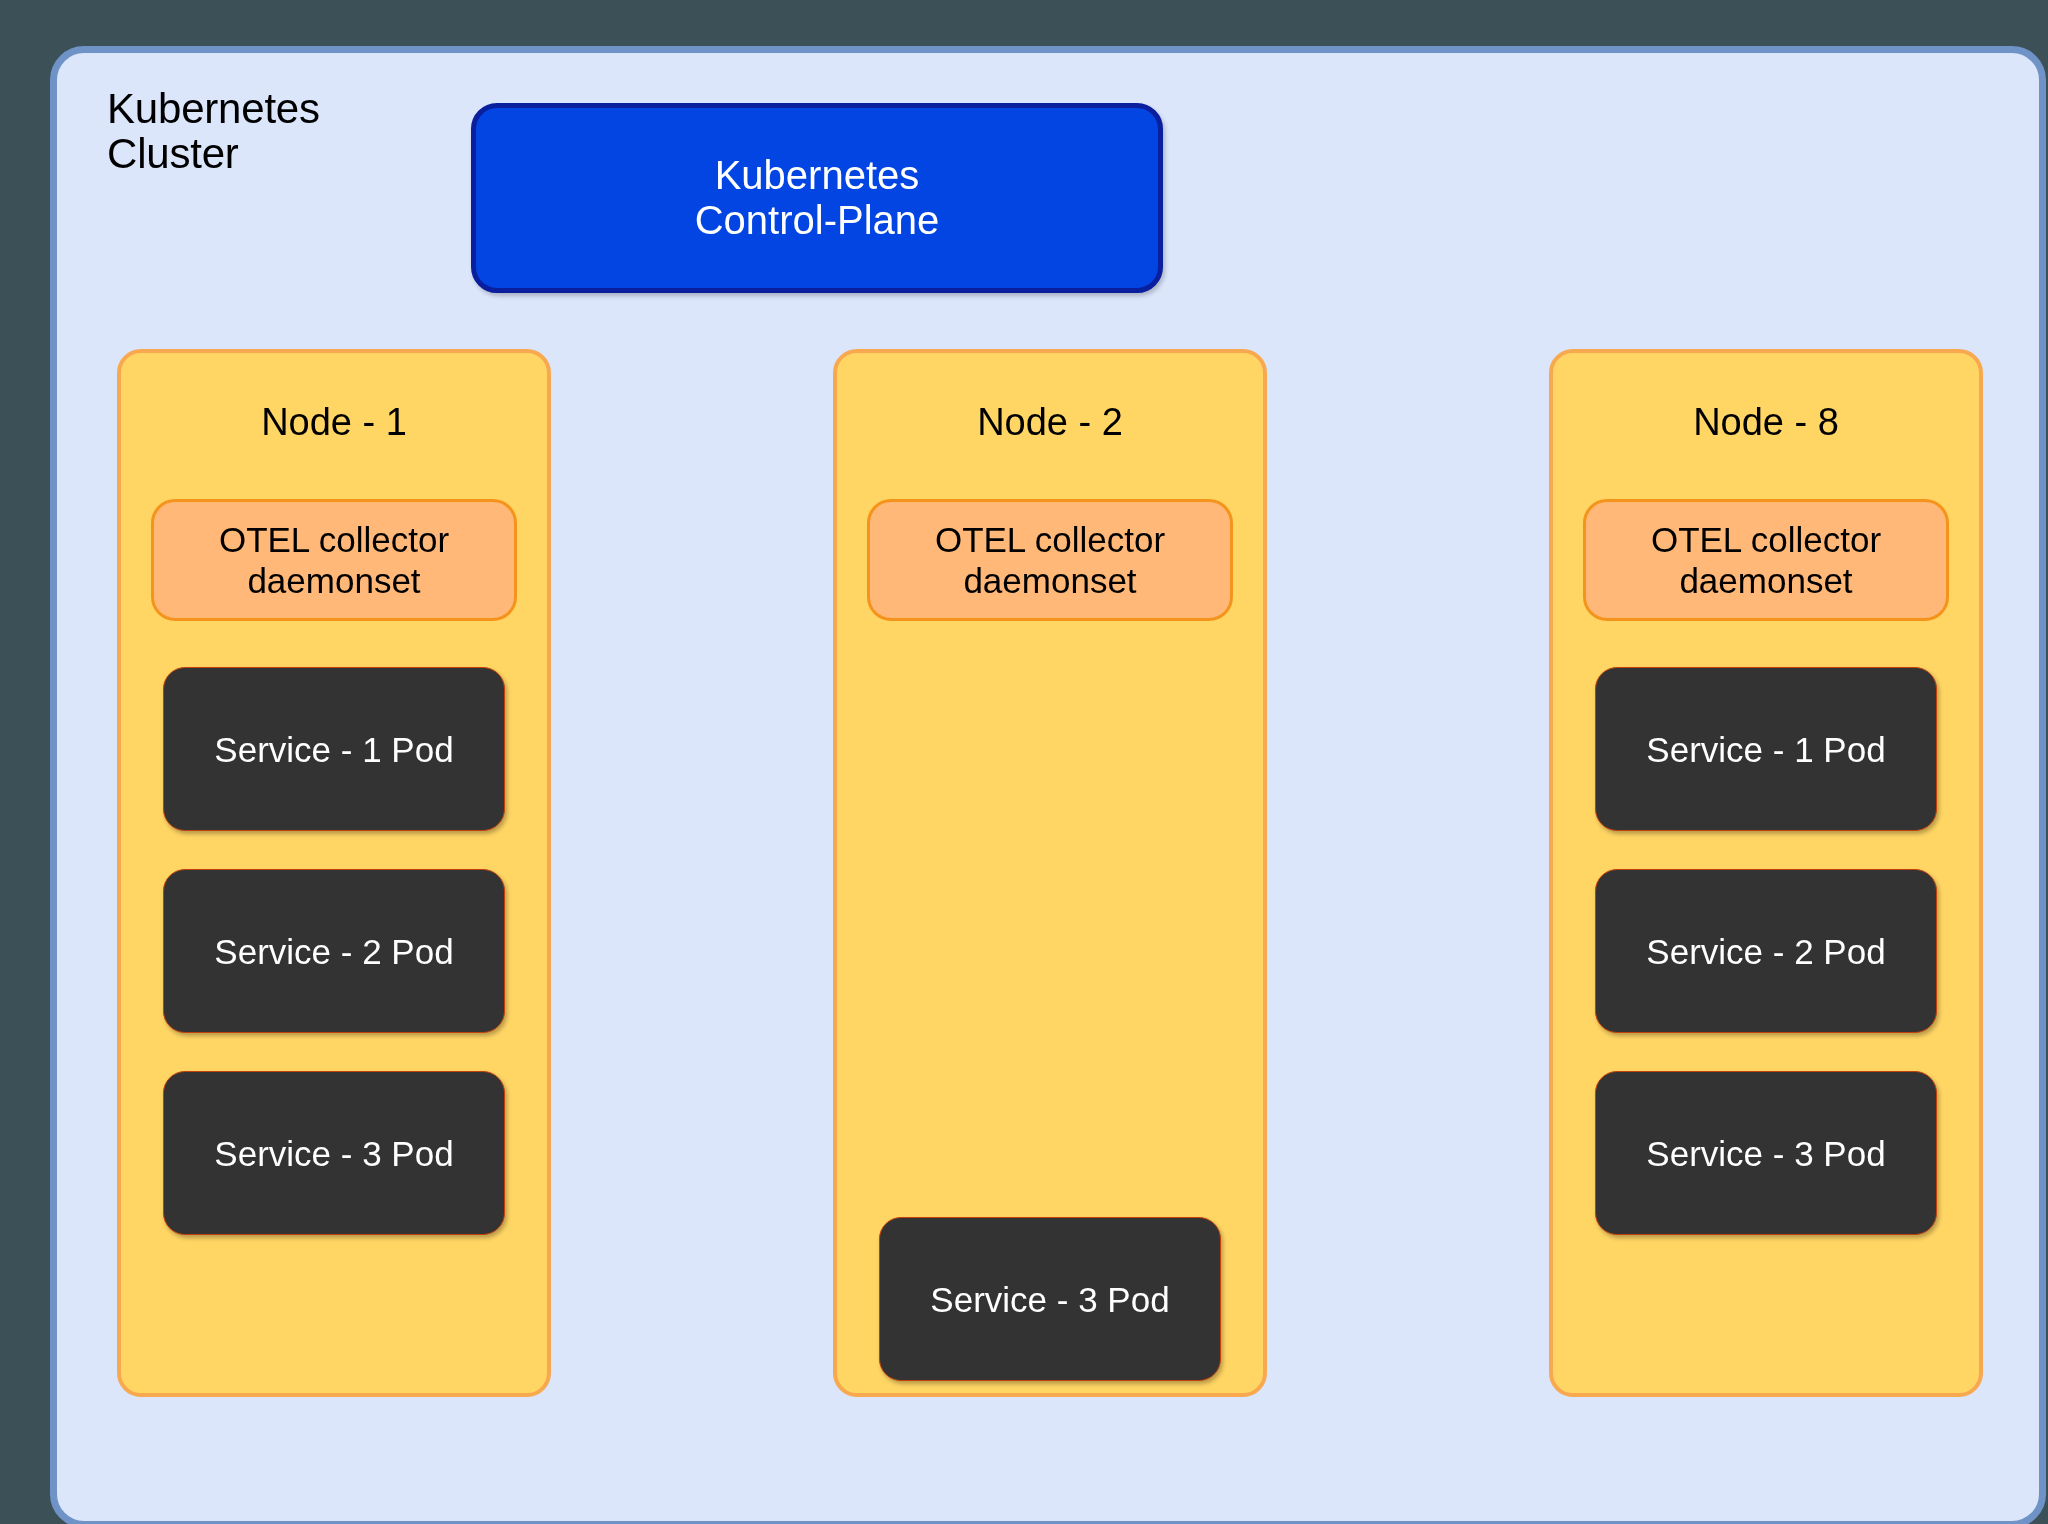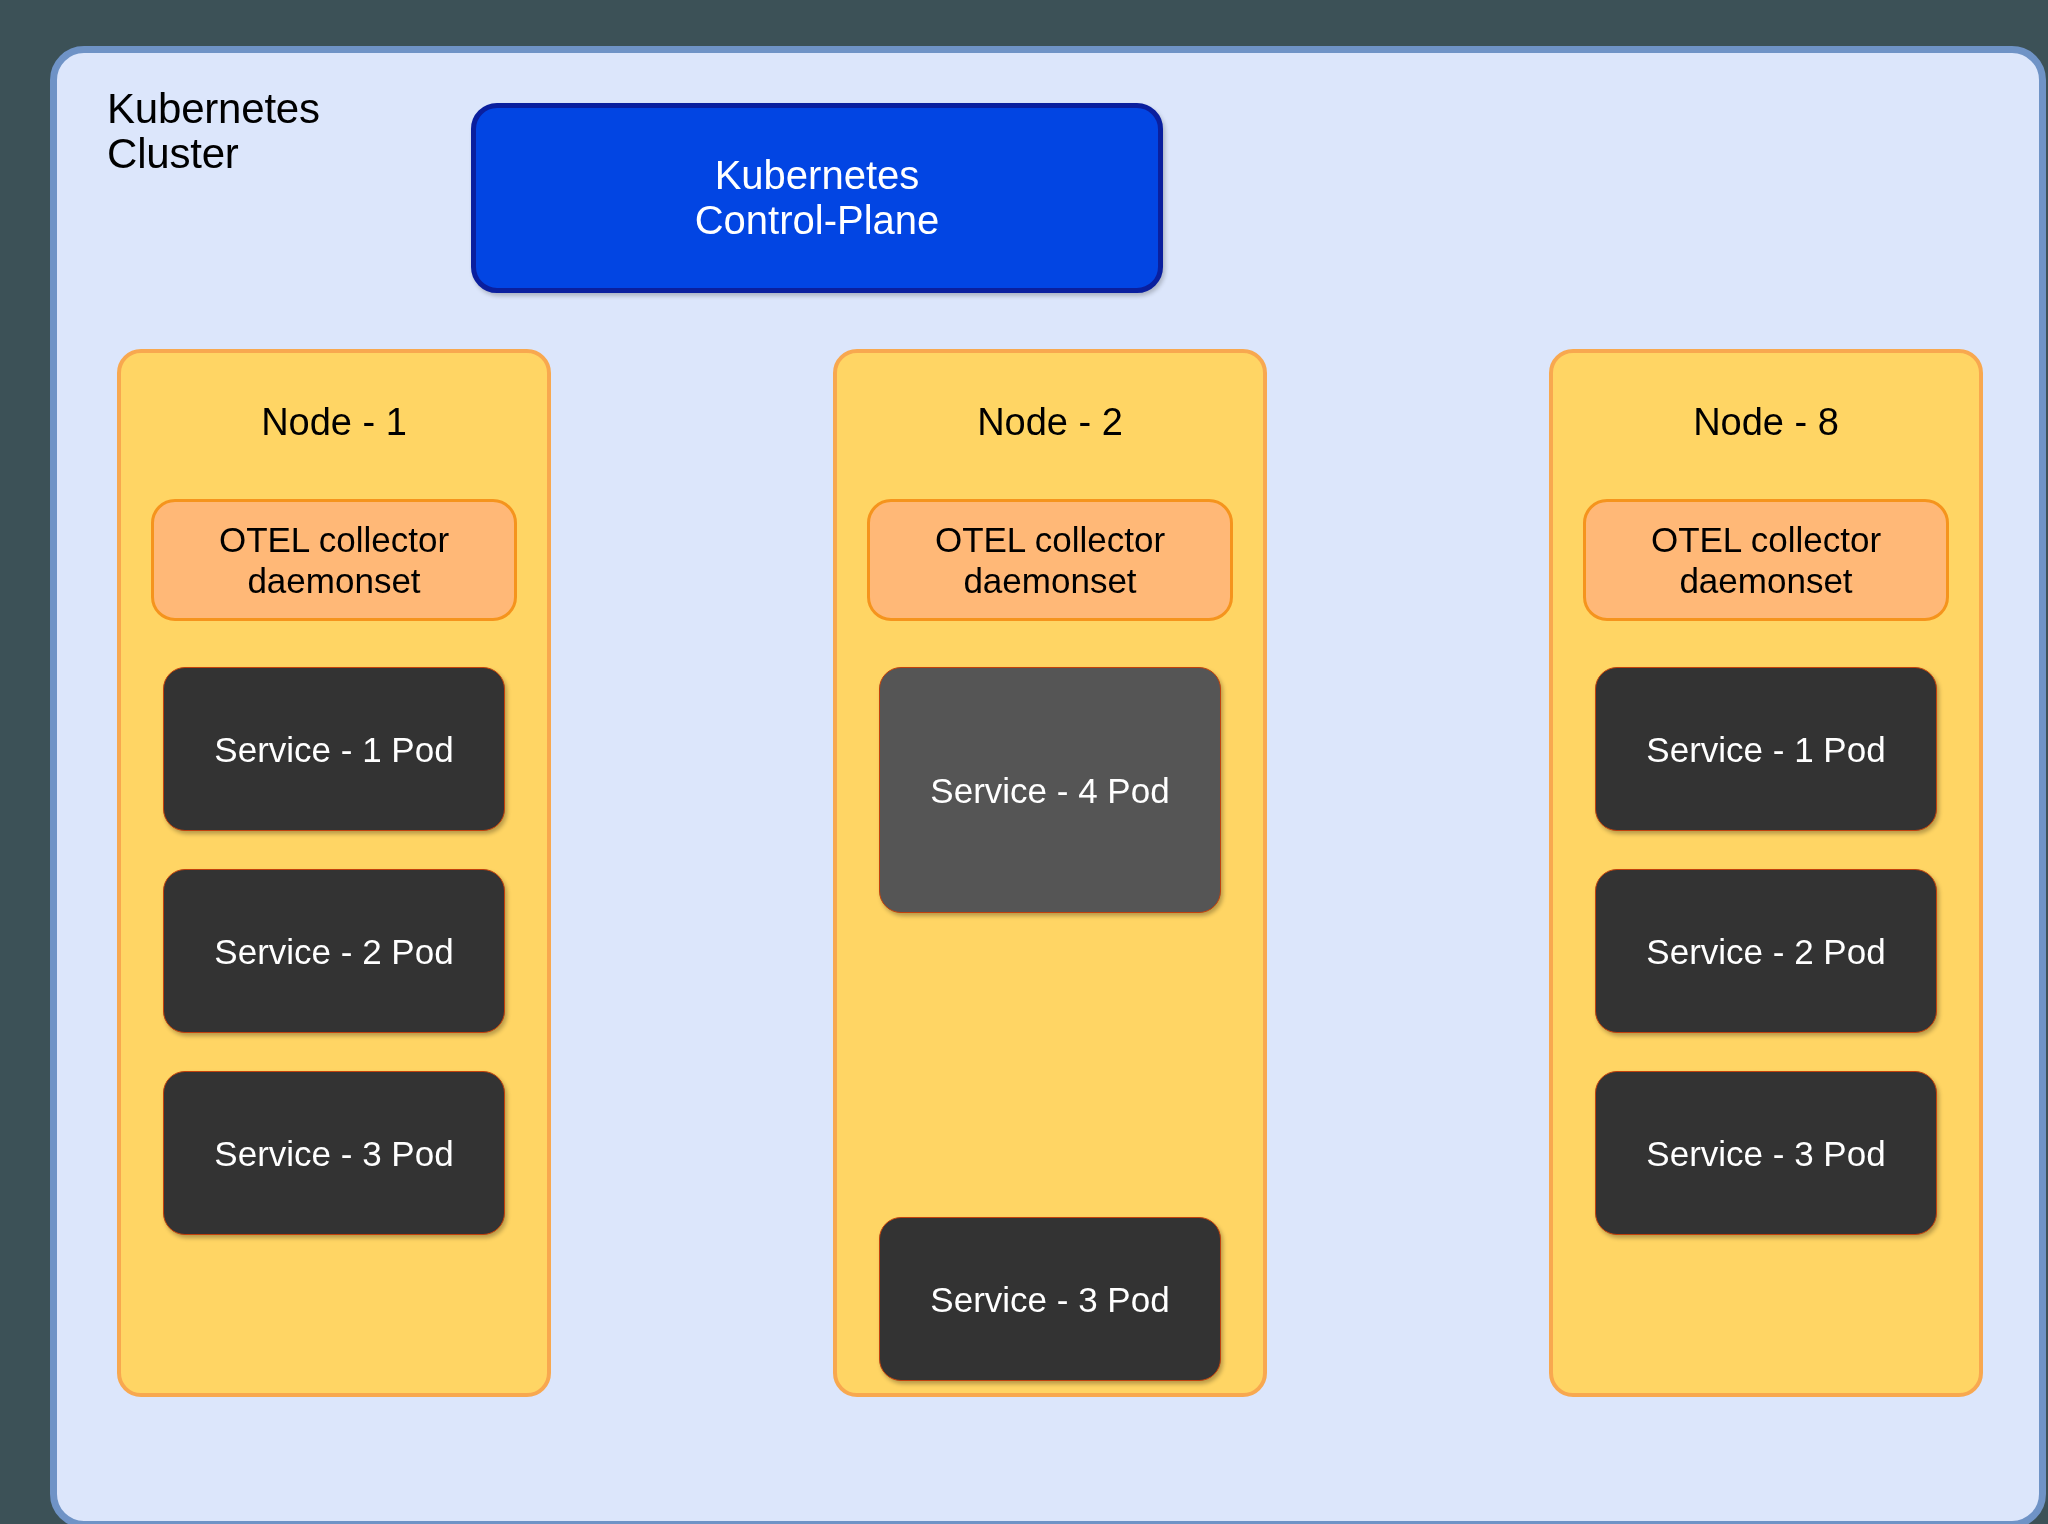--- a/index.html
+++ b/index.html
@@ -195,23 +195,20 @@
         </div>
       </div>
 
       <div class="node">
         <div class="node-title">Node - 2</div>
         <div class="otel-box">
           <div class="otel-text">OTEL collector
 daemonset</div>
         </div>
         <div class="pods pair">
-          <div class="pod tall">
-            <div class="pod-text">Service - 4 Pod</div>
-          </div>
           <div class="pod bottom">
             <div class="pod-text">Service - 3 Pod</div>
           </div>
         </div>
       </div>
 
       <div class="node">
         <div class="node-title">Node - 8</div>
         <div class="otel-box">
           <div class="otel-text">OTEL collector

